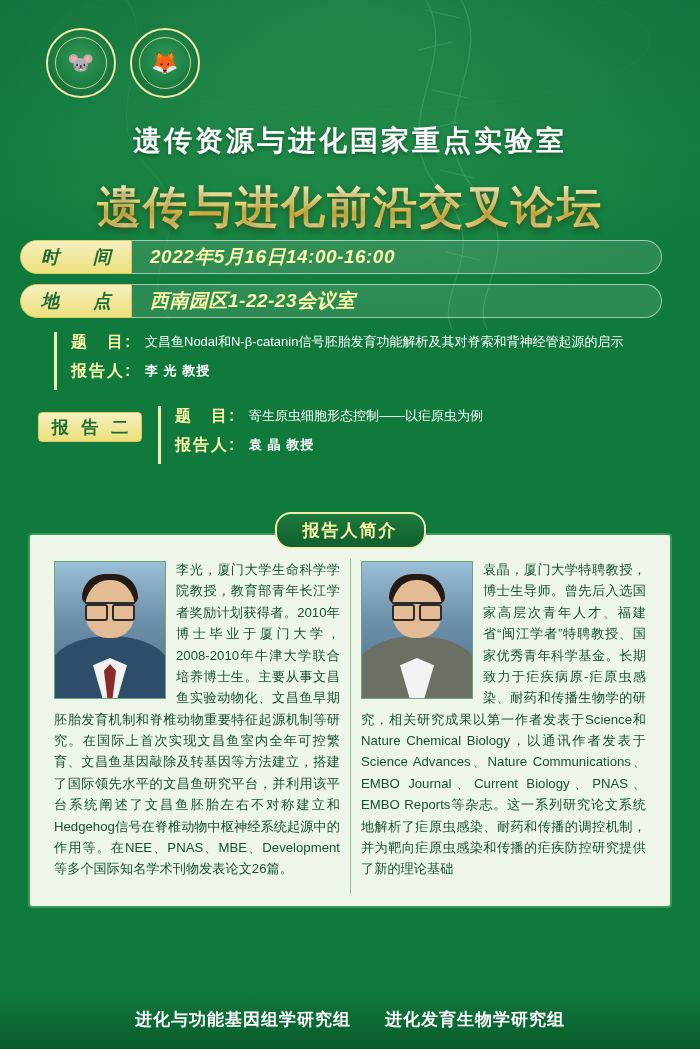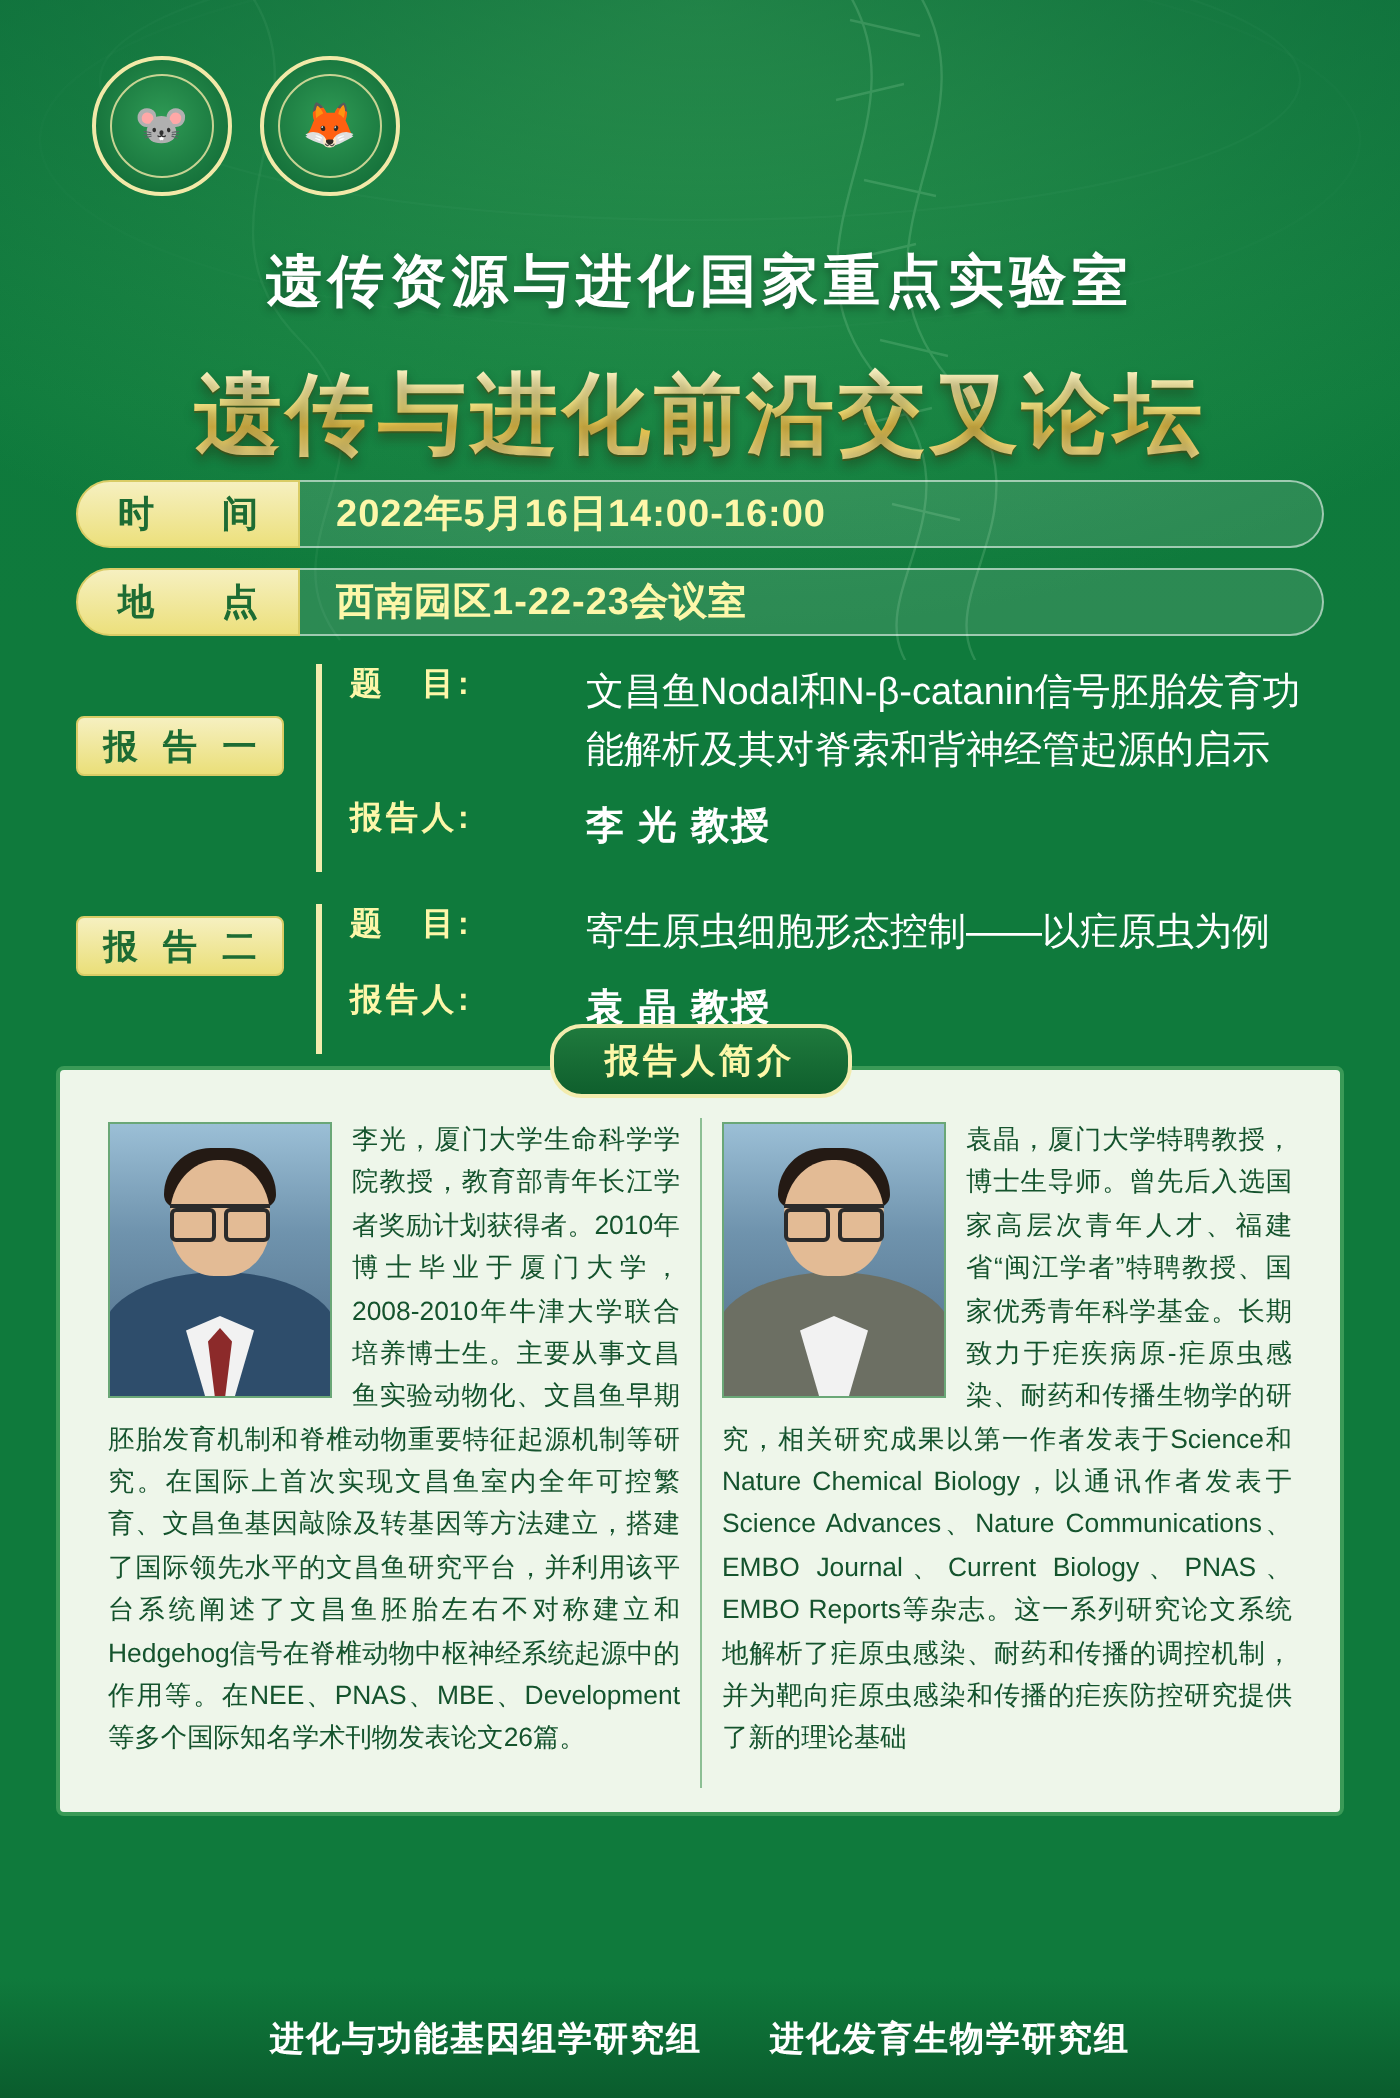--- a/index.html
+++ b/index.html
@@ -55,21 +55,21 @@
     letter-spacing: 2px;
     color: #f8e98a;
     background: linear-gradient(180deg, #fffbe0 0%, #f6e27a 45%, #e8c34a 60%, #fff3b0 100%);
     -webkit-background-clip: text; background-clip: text;
     -webkit-text-fill-color: transparent;
     text-shadow: 0 3px 6px rgba(0,0,0,.28);
     filter: drop-shadow(0 1px 0 rgba(120,70,0,.45));
   }
 
   
-  .info-rows { position: absolute; top: 240px; left: 38px; right: 38px; z-index: 4; }
+  .info-rows { position: absolute; top: 240px; left: 20px; right: 38px; z-index: 4; font-style: italic; }
   .info-row { display: flex; align-items: stretch; margin-bottom: 10px; height: 34px; }
   .info-label {
     width: 112px; border-radius: 17px 0 0 17px;
     background: linear-gradient(180deg, #f6f0c0 0%, #ece07c 100%);
     color: #1d6c33; font-weight: bold; font-size: 18px;
     display: flex; align-items: center; justify-content: center;
     letter-spacing: 8px; text-indent: 8px;
     border: 1px solid #d9cc66;
   }
   .info-value {
@@ -94,21 +94,21 @@
     display: flex; align-items: center; justify-content: center;
     letter-spacing: 4px; text-indent: 4px;
   }
   .talk.two .talk-badge { margin-top: 6px; }
   .talk-body { flex: 1; border-left: 3px solid #f3ecae; margin-left: 16px; padding-left: 14px; }
   .talk-line { display: flex; align-items: flex-start; margin-bottom: 8px; }
   .talk-key {
     color: #fdf7a9; font-weight: bold; font-size: 16px;
     width: 74px; min-width: 74px; letter-spacing: 2px;
   }
-  .talk-val { color: #ffffff; font-size: 19px; line-height: 1.55; margin-left: 44px; }
+  .talk-val { color: #ffffff; font-size: 13px; line-height: 1.55; }
   .talk-val.speaker { font-weight: bold; letter-spacing: 1px; }
 
   
   .bio-heading {
     position: absolute; top: 512px; left: 0; right: 0; text-align: center; z-index: 5;
   }
   .bio-heading .pill {
     display: inline-block;
     background: linear-gradient(180deg, #1f7a3d 0%, #0f5f2d 100%);
     border: 2px solid #f3ecae;
@@ -232,21 +232,20 @@
     </div>
     <div class="info-row">
       <div class="info-label">地　点</div>
       <div class="info-value">西南园区1-22-23会议室</div>
     </div>
   </div>
 
   <div class="talks">
 
     <div class="talk one">
-      <div class="talk-badge">报 告 一</div>
       <div class="talk-body">
         <div class="talk-line">
           <div class="talk-key">题　目:</div>
           <div class="talk-val">文昌鱼Nodal和N-β-catanin信号胚胎发育功能解析及其对脊索和背神经管起源的启示</div>
         </div>
         <div class="talk-line">
           <div class="talk-key">报告人:</div>
           <div class="talk-val speaker">李 光  教授</div>
         </div>
       </div>

